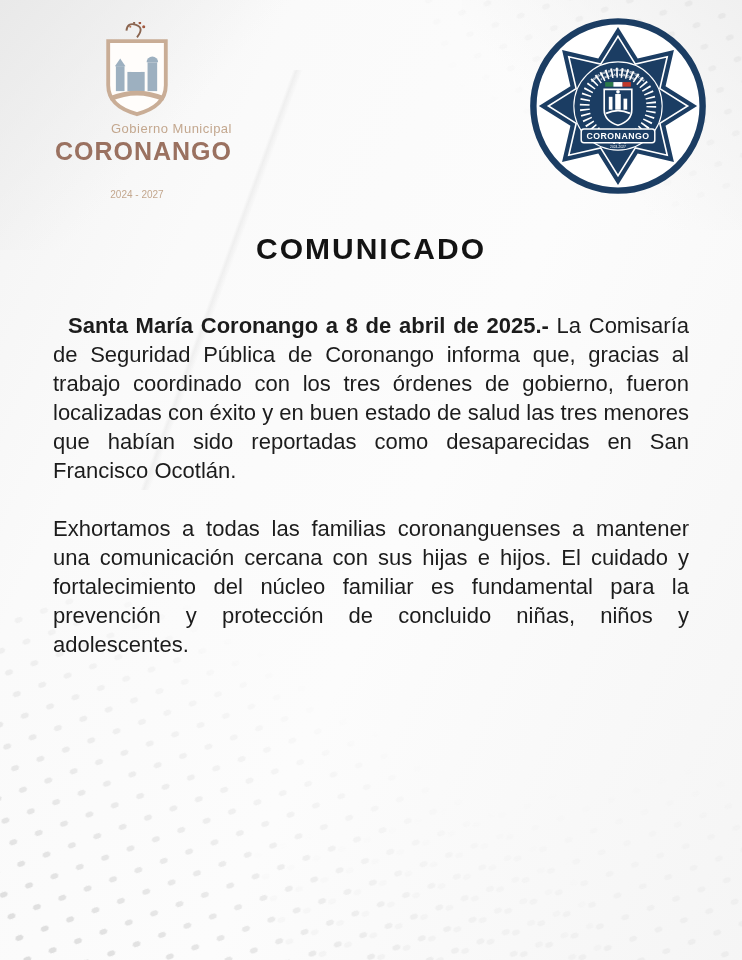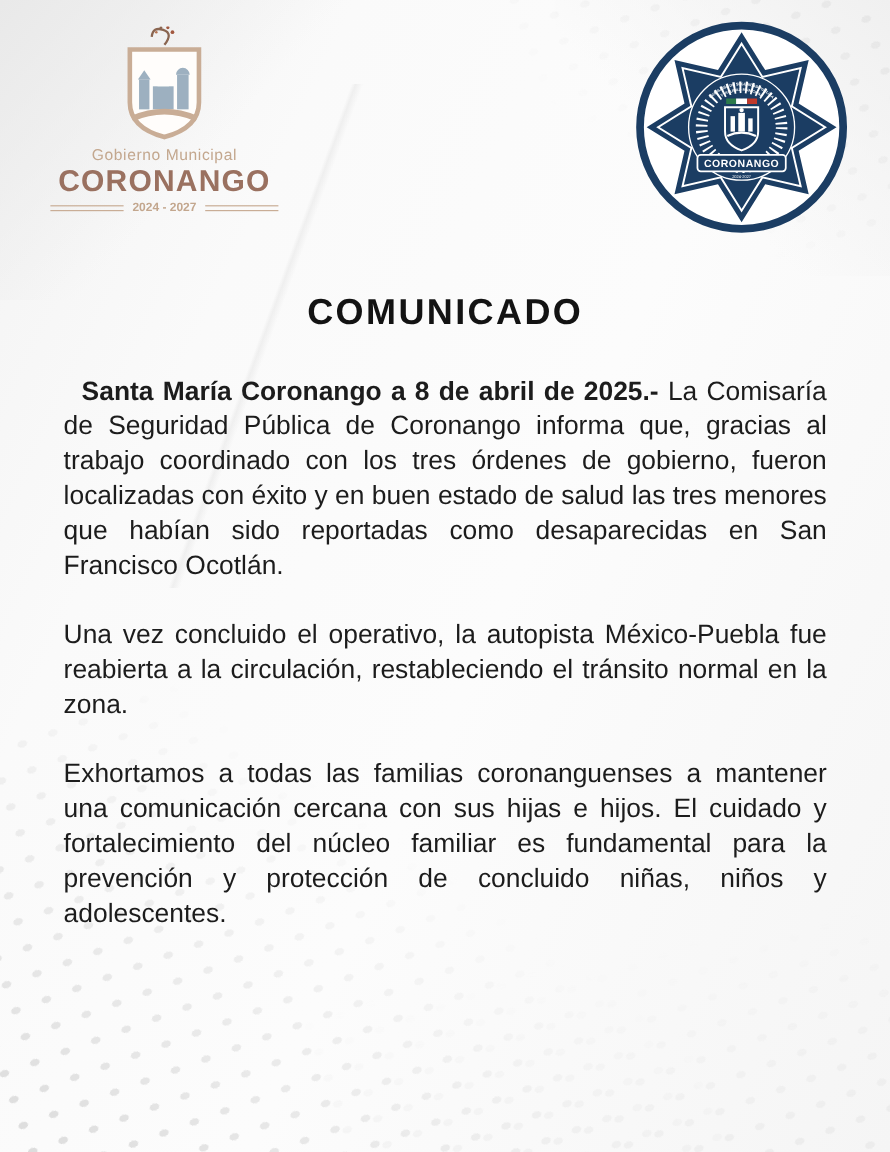--- a/index.html
+++ b/index.html
@@ -21,32 +21,32 @@
   .dots-bl{left:-150px;bottom:-170px;width:700px;height:570px;transform:rotate(-20deg);
     -webkit-mask-image:linear-gradient(55deg,rgba(0,0,0,.95) 25%,rgba(0,0,0,0) 72%);
     mask-image:linear-gradient(55deg,rgba(0,0,0,.95) 25%,rgba(0,0,0,0) 72%);}
   .dots-tr{right:-90px;top:-80px;width:380px;height:300px;transform:rotate(-20deg);opacity:.55;
     -webkit-mask-image:linear-gradient(235deg,rgba(0,0,0,.9) 20%,rgba(0,0,0,0) 75%);
     mask-image:linear-gradient(235deg,rgba(0,0,0,.9) 20%,rgba(0,0,0,0) 75%);}
   .dots-br{right:-60px;bottom:-120px;width:520px;height:330px;transform:rotate(-20deg);opacity:.4;
     -webkit-mask-image:linear-gradient(10deg,rgba(0,0,0,.9) 25%,rgba(0,0,0,0) 80%);
     mask-image:linear-gradient(10deg,rgba(0,0,0,.9) 25%,rgba(0,0,0,0) 80%);}
   
-  .logo-municipal{position:absolute;left:42px;top:22px;width:190px;text-align:center;}
+  .logo-municipal{position:absolute;left:42px;top:22px;width:190px;text-align:right;}
   .logo-shield{display:block;margin:0 auto;}
   .logo-gobierno{font-size:13px;color:#c3a78e;margin-top:3px;letter-spacing:.5px;}
   .logo-name{font-size:25px;font-weight:bold;color:#9a7160;letter-spacing:1px;margin-top:1px;}
-  .logo-years{display:flex;align-items:center;gap:7px;margin-top:2px;color:#c3a78e;font-size:10px;font-weight:bold;}
+  .logo-years{display:flex;align-items:center;gap:7px;margin-top:14px;color:#c3a78e;font-size:10px;font-weight:normal;flex-direction:column;}
   .logo-years .rule{flex:1;height:3px;border-top:1px solid #c9ad96;border-bottom:1px solid #c9ad96;}
   .logo-tagline{font-family:"DejaVu Serif", serif;font-style:italic;font-weight:bold;
     font-size:15px;color:#7b91a6;margin-top:4px;white-space:nowrap;}
   
   .badge-wrap{position:absolute;left:526px;top:14px;width:184px;height:184px;}
   
-  .doc-title{position:absolute;top:244px;left:0;width:742px;text-align:center;
+  .doc-title{position:absolute;top:232px;left:0;width:742px;text-align:center;
     font-size:30px;font-weight:bold;letter-spacing:2px;color:#131313;}
   .doc-body{position:absolute;left:53px;top:311px;width:636px;
     font-size:22px;line-height:29px;color:#1c1c1c;text-align:justify;}
   .doc-body p{margin:0 0 29px 0;}
   .lead{font-weight:bold;margin-left:15px;}
 </style>
 </head>
 <body>
 
 <div class="page">
@@ -133,17 +133,16 @@
       <rect x="-40" y="25" width="80" height="15" rx="3" fill="#1b3d63" stroke="#ffffff" stroke-width="1.6"></rect>
       <text x="0" y="36" font-size="9.5" font-weight="bold" fill="#ffffff" text-anchor="middle" letter-spacing="0.5">CORONANGO</text>
       <text x="0" y="46" font-size="3.6" fill="#ffffff" text-anchor="middle">2024-2027</text>
     </svg>
   </div>
 
   <div class="doc-title">COMUNICADO</div>
 
   <div class="doc-body">
     <p><span class="lead">Santa María Coronango a 8 de abril de 2025.-</span><span> La Comisaría de Seguridad Pública de Coronango informa que, gracias al trabajo coordinado con los tres órdenes de gobierno, fueron localizadas con éxito y en buen estado de salud las tres menores que habían sido reportadas como desaparecidas en San Francisco Ocotlán.</span></p>
-    <p><span>Una vez concluido el operativo, la autopista México-Puebla fue reabierta a la circulación, restableciendo el tránsito normal en la zona.</span></p>
     <p><span>Exhortamos a todas las familias coronanguenses a mantener una comunicación cercana con sus hijas e hijos. El cuidado y fortalecimiento del núcleo familiar es fundamental para la prevención y protección de concluido niñas, niños y adolescentes.</span></p>
   </div>
 
 </div>
 
 </body></html>

